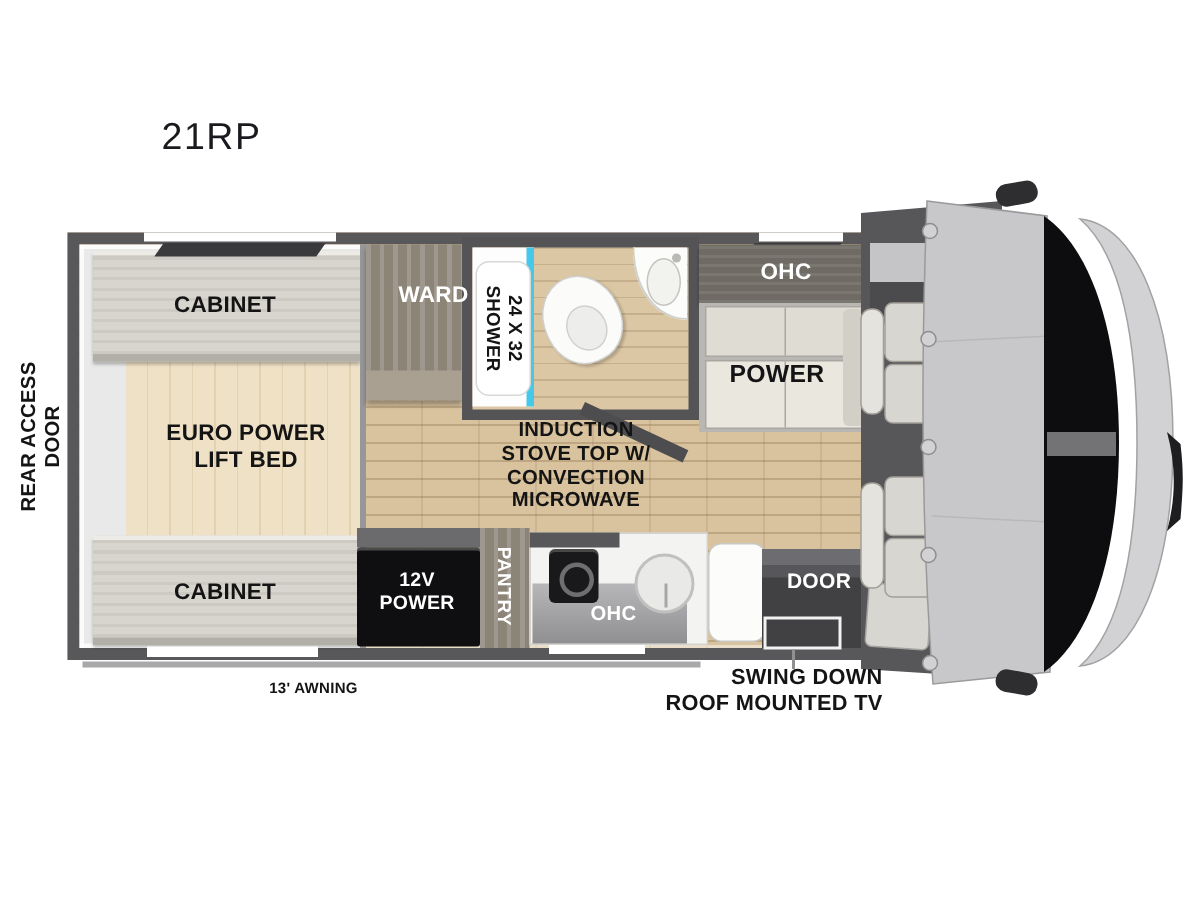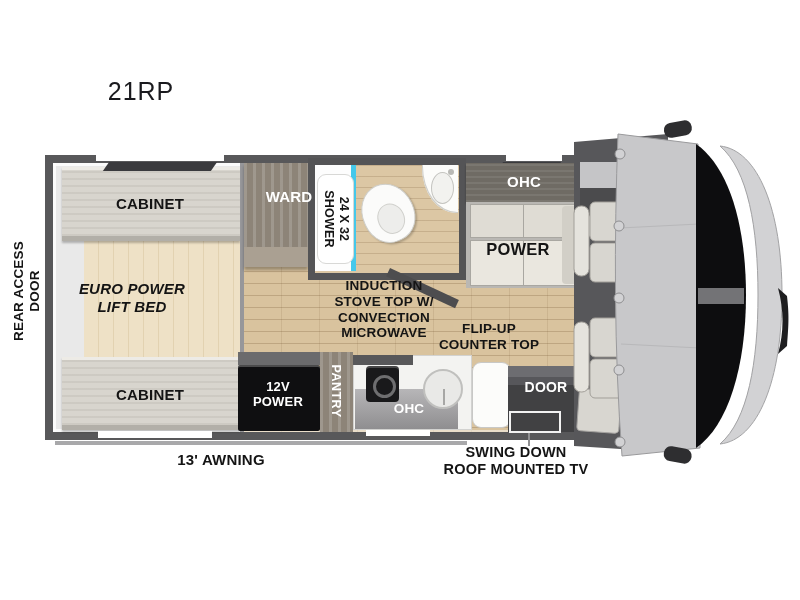--- a/index.html
+++ b/index.html
@@ -192,35 +192,33 @@
     <path d="M152,28 C180,52 190,110 190,177 C190,244 180,302 152,326 C190,322 214,262 214,177 C214,92 190,32 152,28 Z" fill="#d2d2d4" stroke="#a2a2a4"></path>
     <path d="M210,170 C216,192 216,214 210,236 L219,228 C221,204 221,196 219,178 Z" fill="#1e1e20"></path>
     <rect x="96" y="6" width="28" height="15" rx="7" fill="#2e2e30" transform="rotate(-10 96 13)"></rect>
     <rect x="96" y="327" width="28" height="15" rx="7" fill="#2e2e30" transform="rotate(10 96 334)"></rect>
   </svg>
 
   <div class="lbl" style="left:141px;top:92px;font-size:25px;font-weight:400;letter-spacing:1px;color:#1a1a1e;">21RP</div>
   <div class="lbl rotm90" style="left:27px;top:291px;font-size:13.5px;">REAR ACCESS
 DOOR</div>
   <div class="lbl" style="left:150px;top:204px;font-size:15px;">CABINET</div>
-  <div class="lbl" style="left:132px;top:298px;font-size:15px;font-style:italic;">EURO POWER
+  <div class="lbl" style="left:164px;top:298px;font-size:15px;">EURO POWER
 LIFT BED</div>
   <div class="lbl" style="left:150px;top:395px;font-size:15px;">CABINET</div>
   <div class="lbl white" style="left:276px;top:197px;font-size:15px;margin-left:13px;">WARD</div>
   <div class="lbl rot90" style="left:336px;top:219px;font-size:12.5px;">24 X 32
 SHOWER</div>
   <div class="lbl white" style="left:524px;top:182px;font-size:15px;">OHC</div>
   <div class="lbl" style="left:518px;top:250px;font-size:16.5px;">POWER</div>
   <div class="lbl" style="left:384px;top:310px;font-size:13.5px;">INDUCTION
 STOVE TOP W/
 CONVECTION
 MICROWAVE</div>
-  <div class="lbl" style="left:489px;top:337px;font-size:13.5px;">FLIP-UP
-COUNTER TOP</div>
   <div class="lbl white" style="left:278px;top:394px;font-size:13px;">12V
 POWER</div>
   <div class="lbl white rot90" style="left:336px;top:391px;font-size:12.5px;letter-spacing:.5px;">PANTRY</div>
   <div class="lbl white" style="left:409px;top:409px;font-size:13.5px;">OHC</div>
   <div class="lbl white" style="left:546px;top:387px;font-size:14px;">DOOR</div>
-  <div class="lbl" style="left:221px;top:460px;font-size:15px;">13' AWNING</div>
-  <div class="lbl" style="left:516px;top:461px;font-size:14.5px;">SWING DOWN
+  <div class="lbl" style="left:209px;top:460px;font-size:10px;">13' AWNING</div>
+  <div class="lbl" style="left:516px;top:461px;font-size:14.5px;text-align:right;">SWING DOWN
 ROOF MOUNTED TV</div>
 </div>
 
 </body></html>

